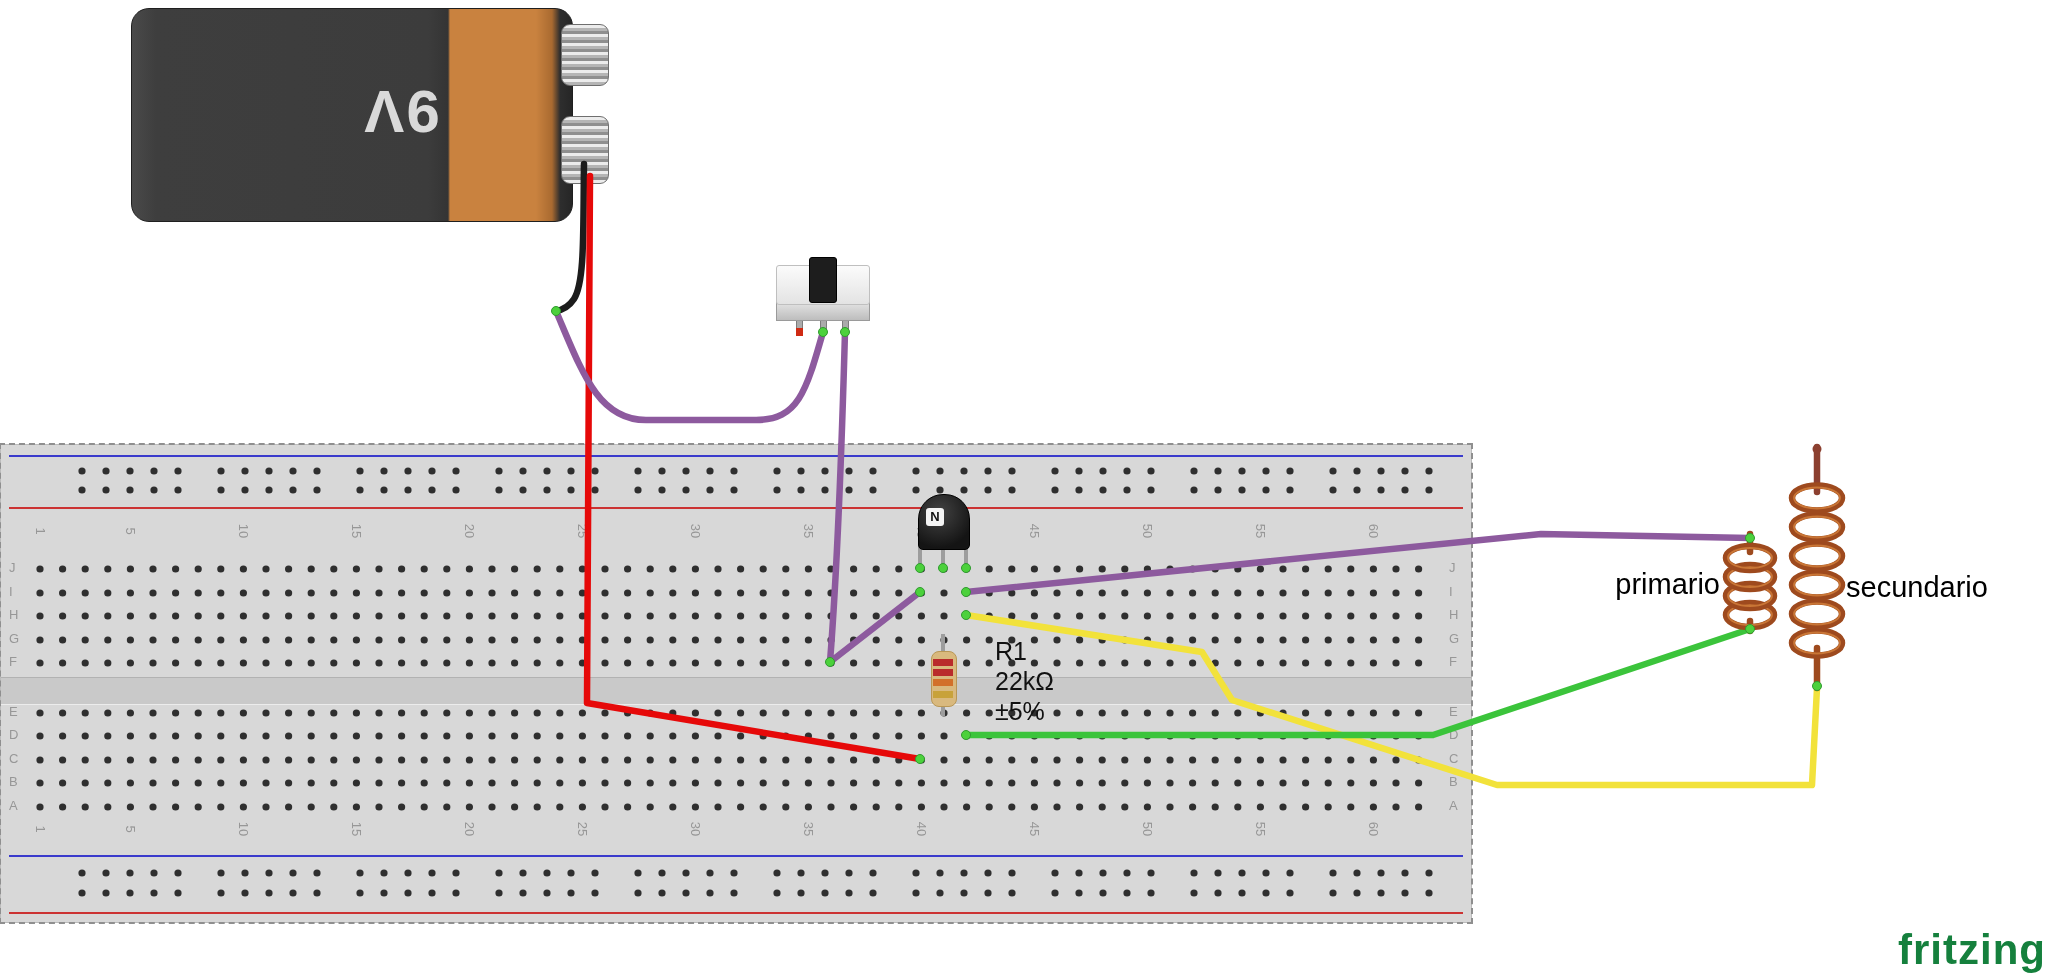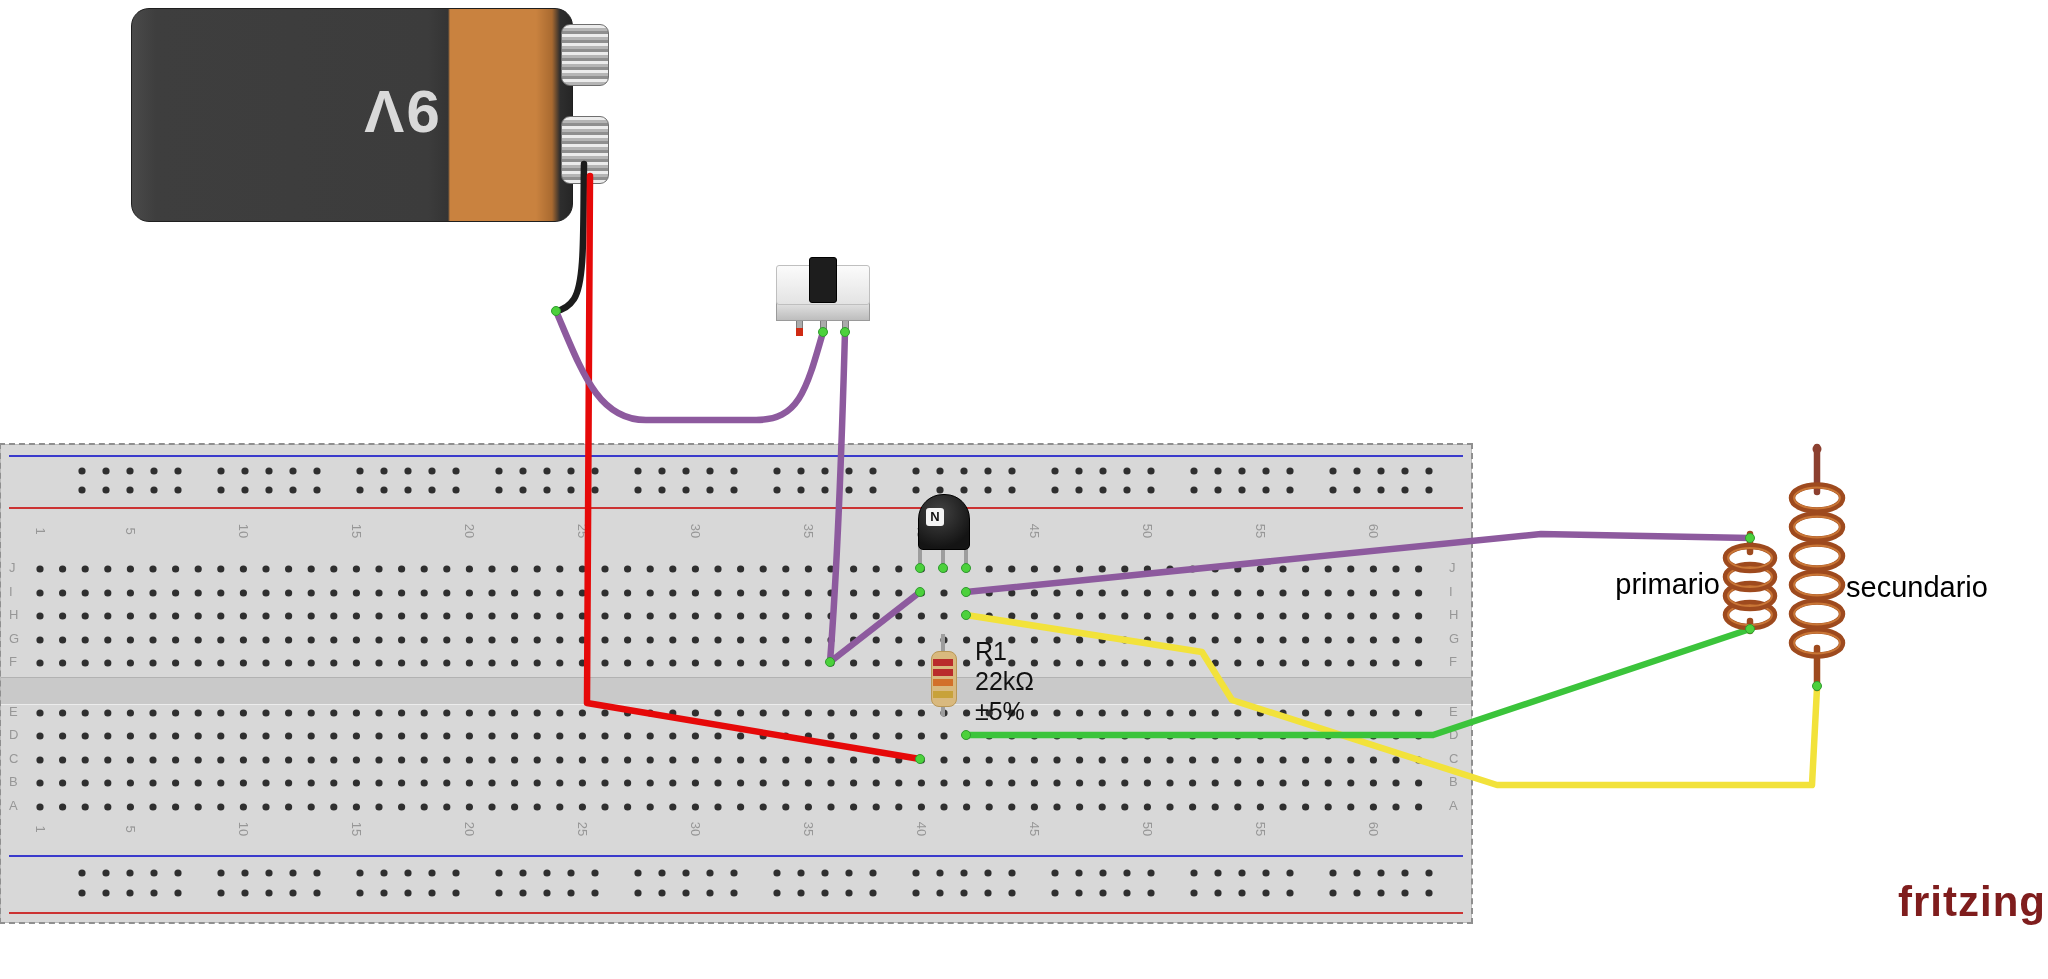--- a/index.html
+++ b/index.html
@@ -45,26 +45,26 @@
   #transistor{left:918px;top:494px;width:50px;height:54px;border:1px solid #000;
     border-radius:25px 25px 5px 5px;
     background:radial-gradient(circle at 40% 32%,#434343,#141414 75%);}
   #transistor-marking{position:absolute;left:7px;top:13px;width:18px;height:18px;background:#f4f4f4;
     border-radius:3px;color:#111;font-size:13px;font-weight:bold;text-align:center;line-height:18px;}
 
   
   #resistor{left:931px;top:651px;width:24px;height:54px;background:#d9b97e;
     border:1px solid #b99755;border-radius:8px;}
   .r-band{position:absolute;left:1px;width:20px;height:7px;}
-  #resistor-label{left:975px;top:636px;font-size:25px;line-height:30px;color:#111;}
+  #resistor-label{left:995px;top:636px;font-size:25px;line-height:30px;color:#111;}
 
   
   #primario-label{left:1580px;top:568px;width:140px;text-align:right;font-size:29px;color:#000;}
   #secundario-label{left:1846px;top:571px;font-size:29px;color:#000;}
-  #watermark{left:1898px;top:878px;font-size:42px;font-weight:bold;color:#7f1d1d;letter-spacing:1px;}
+  #watermark{left:1898px;top:926px;font-size:42px;font-weight:bold;color:#15803d;letter-spacing:1px;}
 
   svg{position:absolute;left:0;top:0;}
 </style>
 </head>
 <body>
 
 <div id="canvas">
 
   <div class="abs" id="battery">
     <div id="battery-body"></div>

